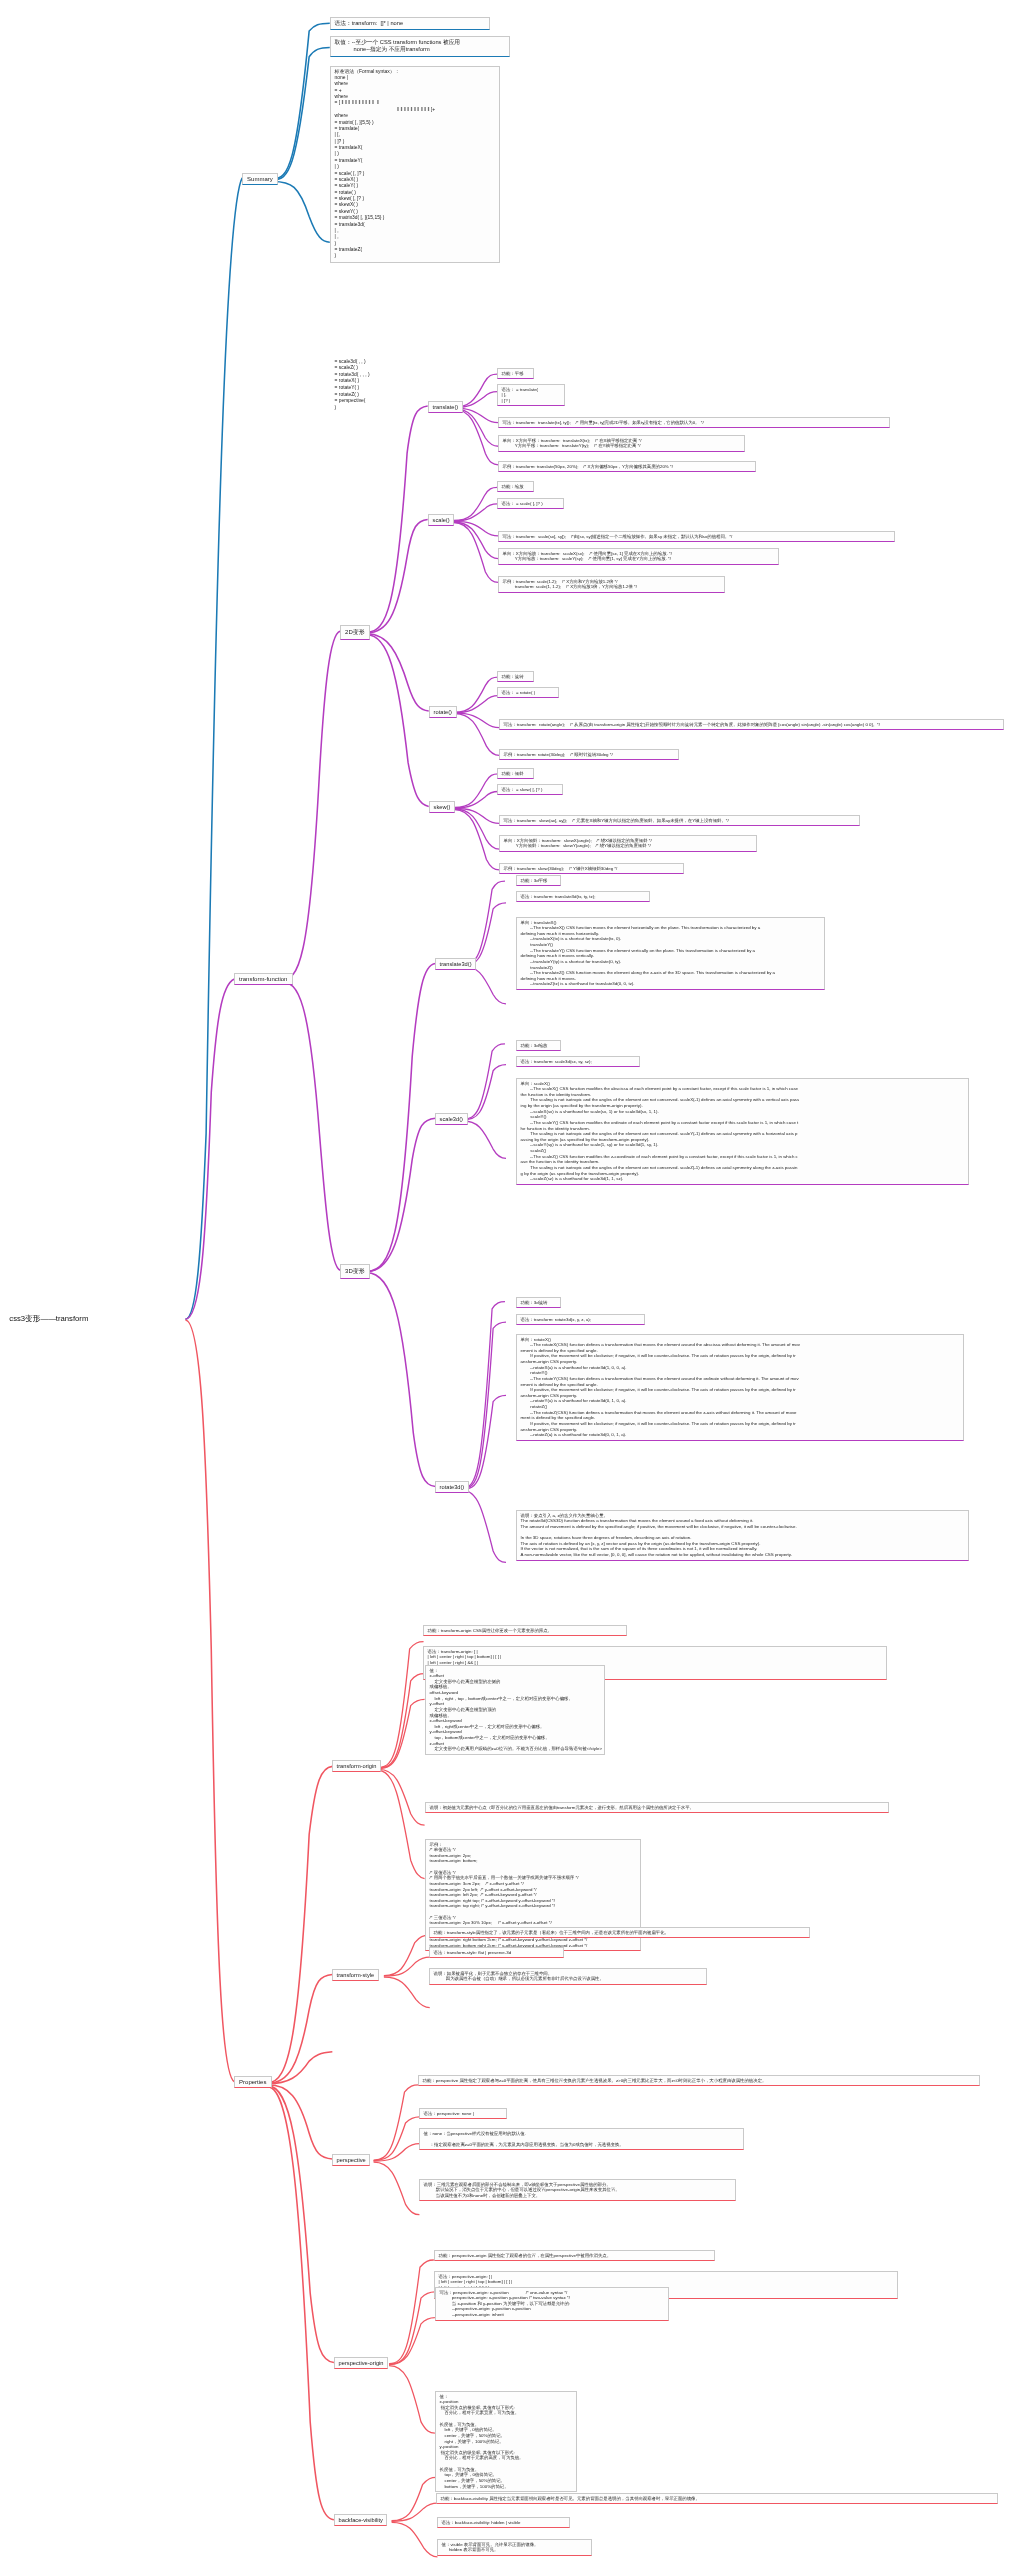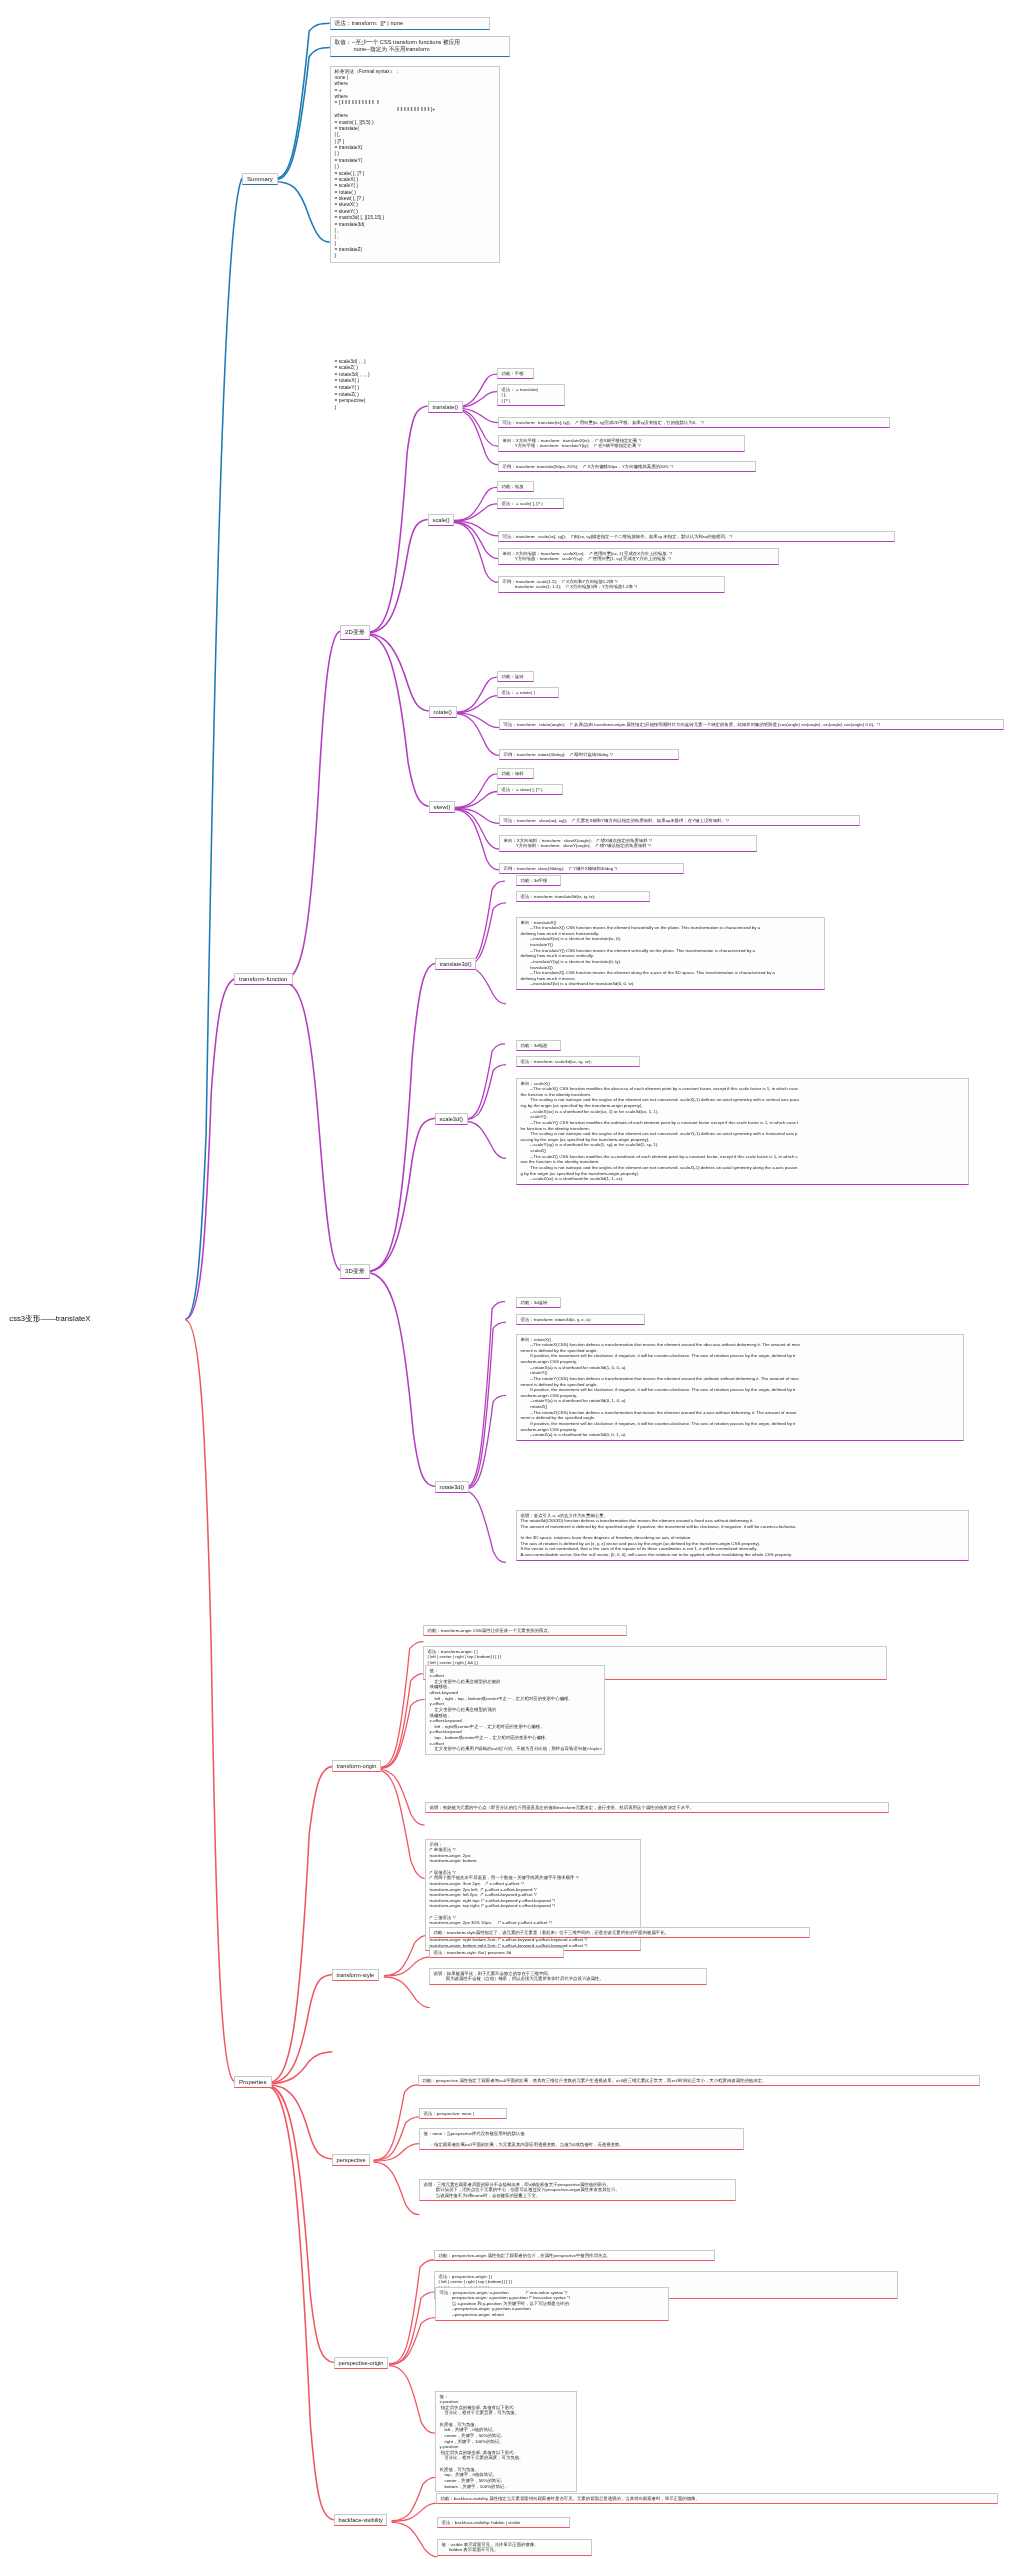--- a/index.html
+++ b/index.html
@@ -164,21 +164,21 @@
     <path d="M755,4587 C785,4587 795,4560 815,4400 C825,4388 832,4386 842,4386" fill="none" stroke="#f05661" stroke-width="2.5"></path>
     <path d="M755,4588 C787,4588 797,4570 817,4460 C827,4450 834,4448 844,4448" fill="none" stroke="#f05661" stroke-width="2.5"></path>
     <path d="M755,4589 C787,4589 797,4570 817,4510 C827,4500 834,4498 844,4498" fill="none" stroke="#f05661" stroke-width="2.5"></path>
     <path d="M755,4591 C787,4591 797,4620 817,4700 C827,4718 834,4722 844,4722" fill="none" stroke="#f05661" stroke-width="2.5"></path>
 
     <path d="M760,4892 C790,4892 800,4880 820,4822 C830,4810 837,4808 847,4808" fill="none" stroke="#f05661" stroke-width="2.5"></path>
     <path d="M760,4893 C792,4893 802,4888 822,4868 C832,4860 839,4858 849,4858" fill="none" stroke="#f05661" stroke-width="2.5"></path>
     <path d="M760,4895 C792,4895 802,4910 822,4944 C832,4958 839,4962 849,4962" fill="none" stroke="#f05661" stroke-width="2.5"></path>
   </svg>
 
-  <div class="root" style="left:9.3px;top:1314px;">css3变形——translateX</div>
+  <div class="root" style="left:9.3px;top:1314px;">css3变形——transform</div>
 
   <div class="branch b-blue" style="left:242px;top:173px;">Summary</div>
   <div class="branch b-purple" style="left:234px;top:973px;">transform-function</div>
   <div class="branch b-red" style="left:234px;top:2076px;">Properties</div>
   <div class="branch b-purple" style="left:340px;top:625px;">2D变形</div>
   <div class="branch b-purple" style="left:340px;top:1264px;">3D变形</div>
 
   <div class="node ul-blue" style="left:330px;top:17px;width:160px;">语法：transform:  []* | none</div>
   <div class="node ul-blue" style="left:330px;top:36px;width:180px;">取值：--至少一个 CSS transform functions 被应用
             none--指定为 不应用transform</div>

